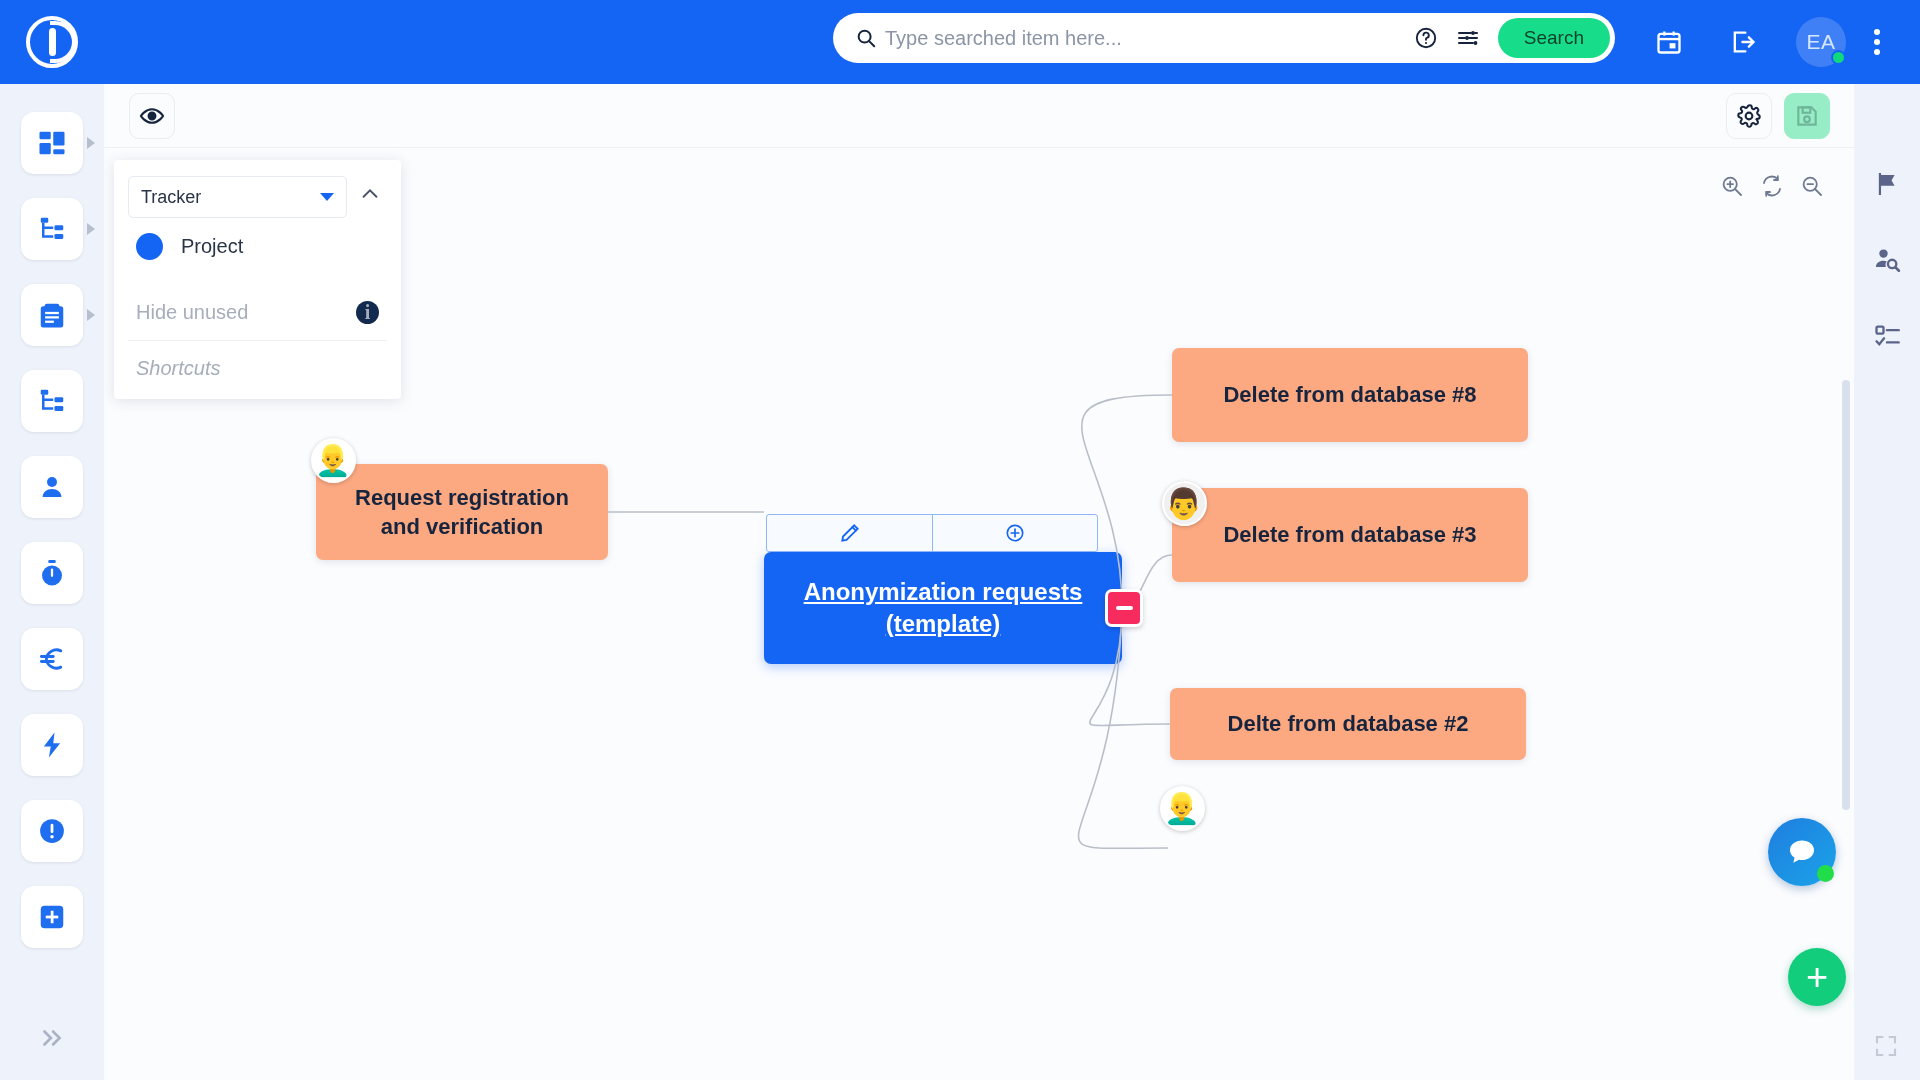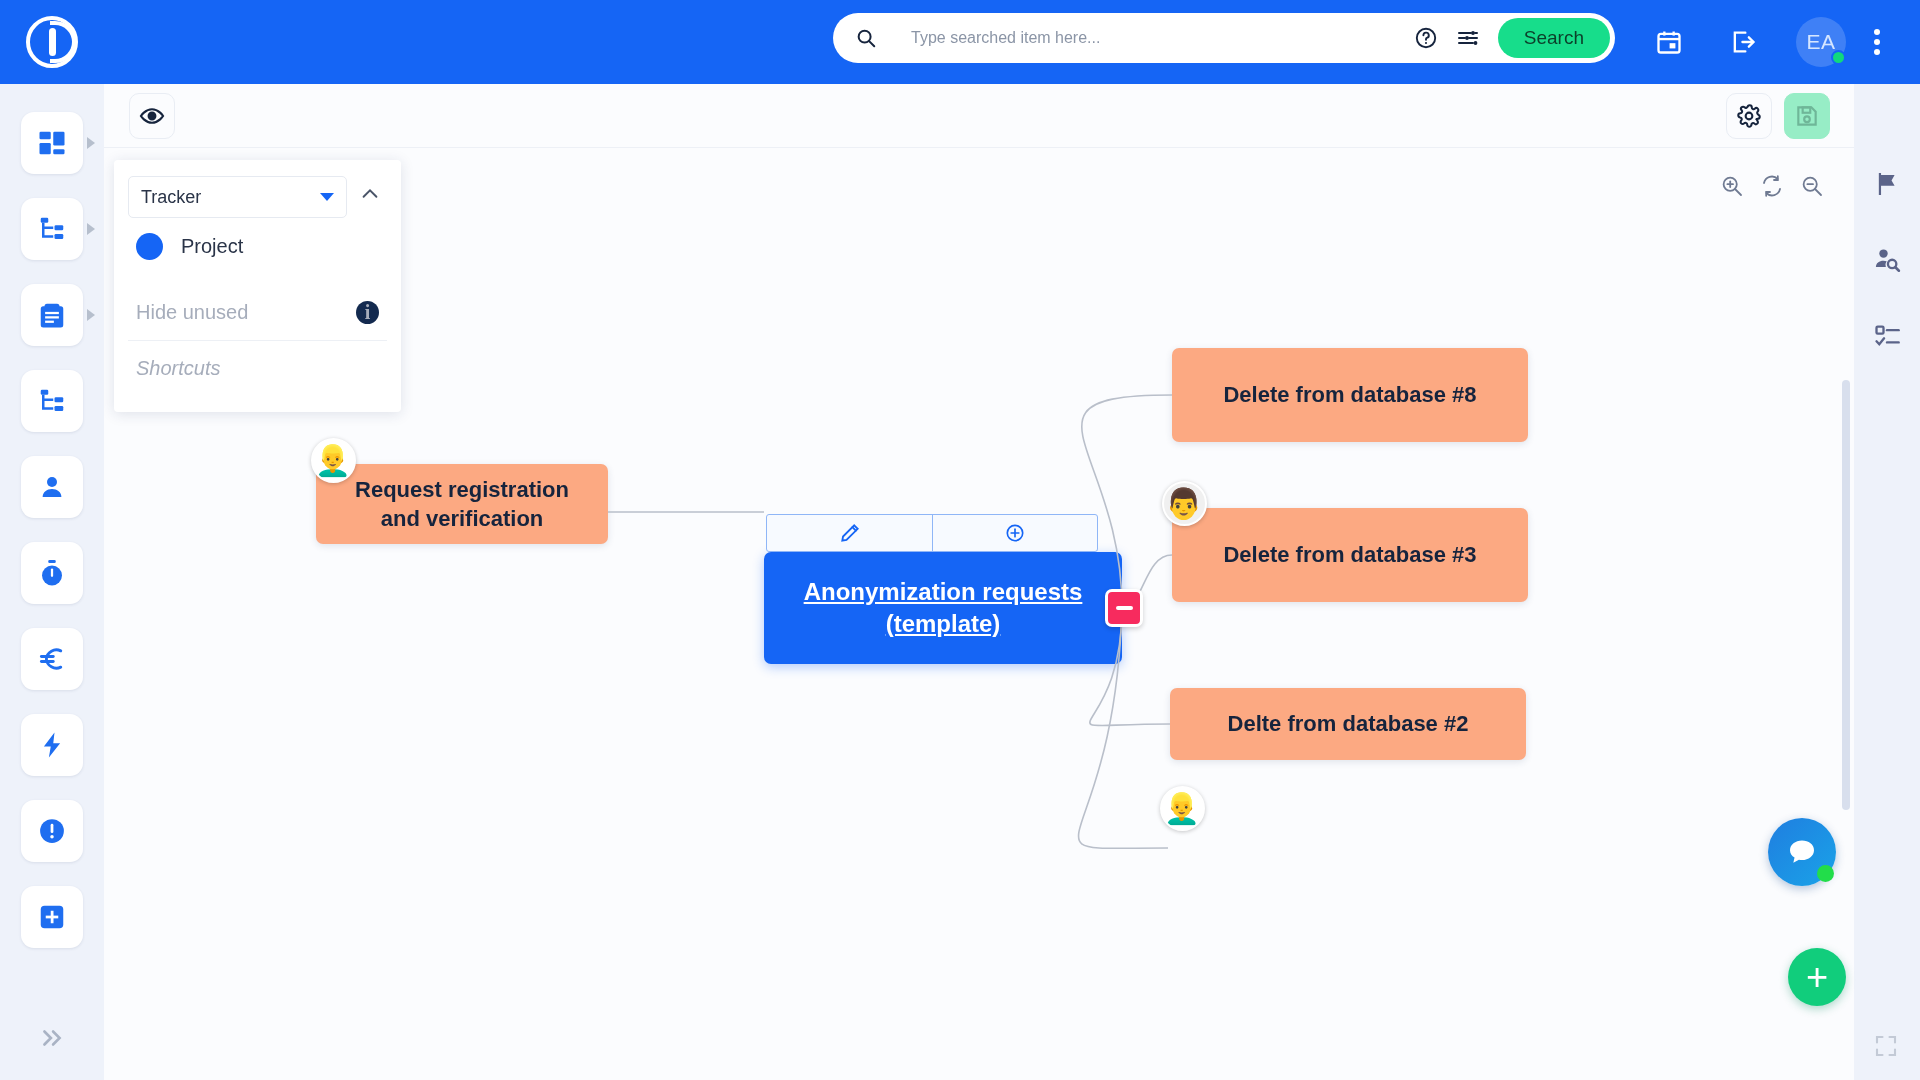--- a/index.html
+++ b/index.html
@@ -43,23 +43,23 @@
 
   .search-shell {
     position: absolute; left: 833px; top: 13px;
     width: 782px; height: 50px;
     background: #ffffff; border-radius: 26px;
     display: flex; align-items: center;
   }
   .search-mag { margin-left: 22px; width: 22px; height: 22px; flex: 0 0 auto; color: #16243d; }
   .search-input {
     flex: 1 1 auto; border: none; outline: none;
-    font-size: 16px; color: #1d4ed8;
+    font-size: 20px; color: #1d4ed8;
     font-family: "Liberation Sans", sans-serif;
-    margin-left: 34px; background: transparent;
+    margin-left: 8px; background: transparent;
   }
   .search-input::placeholder { color: #8b95a6; }
   .hdr-ico { width: 24px; height: 24px; margin-right: 18px; color: #16243d; flex: 0 0 auto; cursor: pointer; }
   .search-btn {
     margin-right: 5px; height: 40px; padding: 0 26px;
     background: #17dd8b; color: #0c3f2a;
     border: none; border-radius: 22px;
     font-size: 19px; font-family: "Liberation Sans", sans-serif;
     cursor: pointer;
   }
@@ -154,21 +154,21 @@
     position: absolute; right: 30px; top: 26px;
     display: flex; gap: 16px; z-index: 20;
   }
   .zoom-ctl svg { width: 24px; height: 24px; color: #6f7a92; cursor: pointer; }
 
   
   .legend {
     position: absolute; left: 10px; top: 12px;
     width: 287px; background: #ffffff;
     border-radius: 4px; box-shadow: 0 2px 14px rgba(30,50,90,.13);
-    z-index: 30; padding-bottom: 24px;
+    z-index: 30; padding-bottom: 11px;
   }
   .legend-head {
     display: flex; align-items: center; padding: 16px 14px 8px 14px;
   }
   .legend-select {
     flex: 1 1 auto; height: 42px; border: 1px solid #e6eaf1; border-radius: 5px;
     background: #ffffff; padding: 0 12px;
     display: flex; align-items: center; justify-content: space-between;
     font-size: 18px; color: #2a3448; cursor: pointer;
   }
@@ -485,21 +485,21 @@
       </div>
 
       <svg class="edges" viewBox="0 0 1750 932">
         <line x1="504" y1="364" x2="660" y2="364"></line>
         <path d="M1018 460 C 1018 300, 900 247, 1068 247"></path>
         <path d="M1018 460 C 1040 460, 1040 407, 1068 407"></path>
         <path d="M1018 460 C 1018 600, 920 576, 1066 576"></path>
         <path d="M1018 460 C 1010 720, 900 700, 1064 700"></path>
       </svg>
 
-      <div class="node task" style="left:212px; top:316px; width:292px; height:80px;">
+      <div class="node task" style="left:212px; top:316px; width:292px; height:96px;">
         <span>Request registration and verification</span>
       </div>
       <div class="node-avatar" style="left:207px; top:290px;">
         <span>👱‍♂️</span>
       </div>
 
       <div class="node-toolbar" style="left:662px; top:366px;">
         <div class="nt-btn">
           <svg viewBox="0 0 24 24" fill="none" stroke="currentColor" stroke-width="2" stroke-linecap="round">
               <path d="M16.6 3.6l3.8 3.8L8.2 19.6 3.6 20.4l.8-4.6z"></path>
@@ -518,21 +518,21 @@
         <span>Anonymization requests (template)</span>
       </div>
       <div class="collapse-btn" style="left:1001px; top:441px;">
         <i></i>
       </div>
 
       <div class="node task" style="left:1068px; top:200px; width:356px; height:94px;">
         <span>Delete from database #8</span>
       </div>
 
-      <div class="node task" style="left:1068px; top:360px; width:356px; height:94px;">
+      <div class="node task" style="left:1068px; top:340px; width:356px; height:94px;">
         <span>Delete from database #3</span>
       </div>
       <div class="node-avatar" style="left:1058px; top:333px; background:#f0f0f0;">
         <span>👨</span>
       </div>
 
       <div class="node task" style="left:1066px; top:540px; width:356px; height:72px;">
         <span>Delte from database #2</span>
       </div>
 

